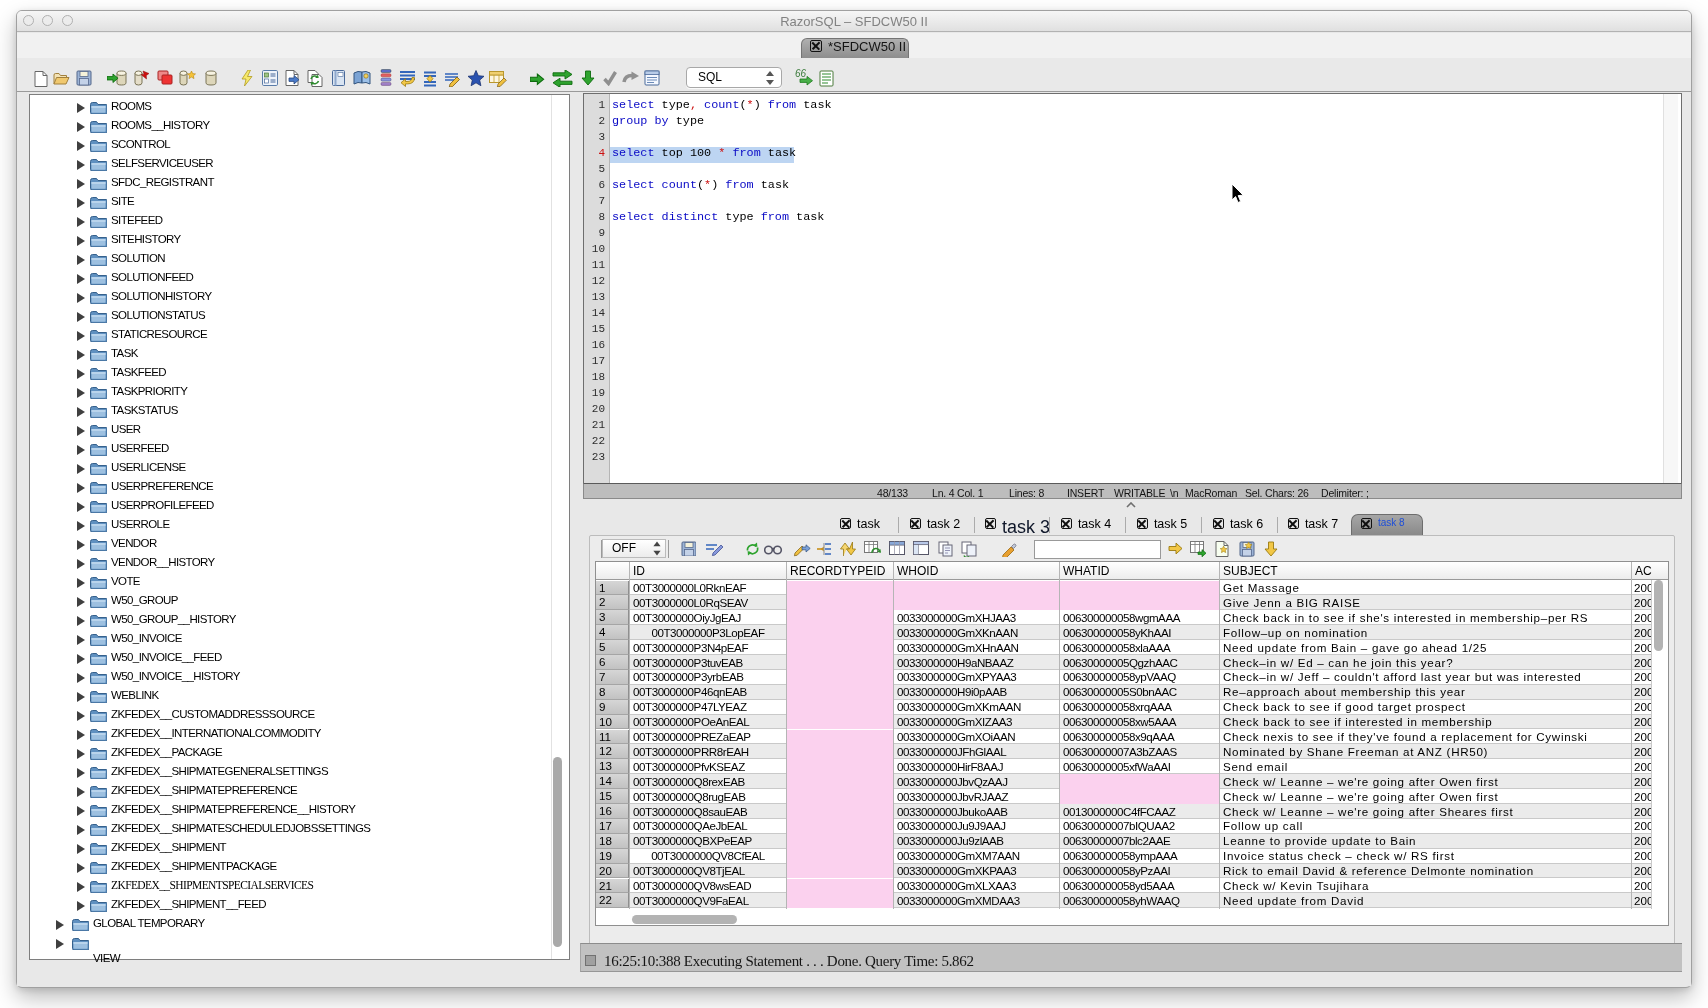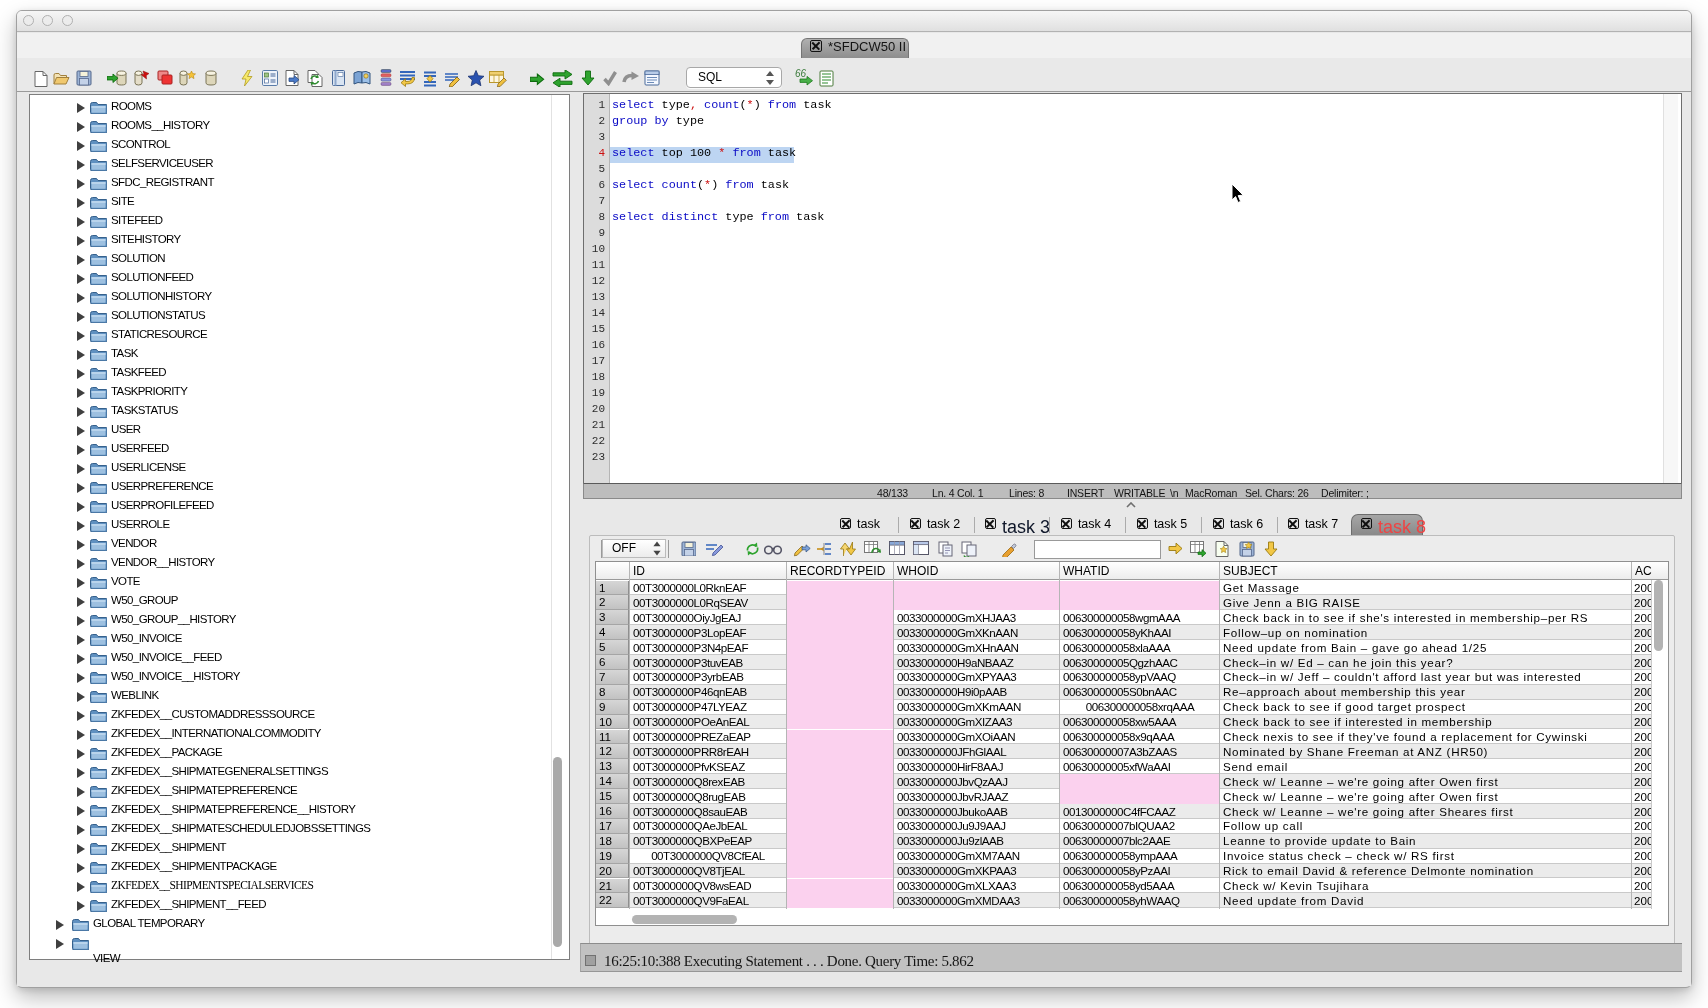--- a/index.html
+++ b/index.html
@@ -53,20 +53,21 @@
 .gcell{position:absolute;top:0;height:14.9px;font-size:11.6px;color:#000;white-space:nowrap;overflow:hidden;padding-top:0.5px;}
 .rnum{position:absolute;left:0;top:0;width:33px;height:14.9px;background:linear-gradient(#d6d6d6,#c2c2c2);
  border-right:1px solid #8f8f8f;border-bottom:1px solid #a5a5a5;font-size:11.6px;color:#000;padding-left:3px;}
 .pink{background:#fbd1ee;}
 #msgbar{position:absolute;left:580px;top:942.5px;width:1102px;height:29px;background:#c1c1c1;
  border-top:1px solid #8c8c8c;border-bottom:1px solid #979797;border-left:1px solid #a5a5a5;}
 #msgtext{position:absolute;left:24px;top:7px;font-family:Liberation Serif, serif;font-size:15px;color:#151515;letter-spacing:-0.3px;}
 </style></head><body>
 <div id="win">
  <div id="titlebar">
+  <div id="title">RazorSQL – SFDCW50 II</div>
   <div class="tl" style="left:5.5px;"></div>
   <div class="tl" style="left:25px;"></div>
   <div class="tl" style="left:44.5px;"></div>
  </div>
  <div id="tabstrip"></div>
  <div id="doctab"></div>
  <div id="toolbar"></div>
  <div id="content"></div>
 </div>
 
@@ -442,21 +443,21 @@
 <div class="abs" style="left:1001.9px;top:517px;font-size:18px;color:#0f172a;">task 3</div>
 <div class="xbox" style="left:1060.9px;top:518px;"></div>
 <div class="abs" style="left:1077.9px;top:517px;font-size:12.5px;color:#000;">task 4</div>
 <div class="xbox" style="left:1136.9px;top:518px;"></div>
 <div class="abs" style="left:1153.9px;top:517px;font-size:12.5px;color:#000;">task 5</div>
 <div class="xbox" style="left:1212.9px;top:518px;"></div>
 <div class="abs" style="left:1229.9px;top:517px;font-size:12.5px;color:#000;">task 6</div>
 <div class="xbox" style="left:1287.9px;top:518px;"></div>
 <div class="abs" style="left:1304.9px;top:517px;font-size:12.5px;color:#000;">task 7</div>
 <div class="xbox" style="left:1360.9px;top:518px;"></div>
-<div class="abs" style="left:1377.9px;top:517px;font-size:18px;color:#ef4444;">task 8</div>
+<div class="abs" style="left:1377.9px;top:517px;font-size:10px;color:#1d4ed8;">task 8</div>
 <div class="tdiv" style="position:absolute;left:898px;top:517px;height:16px;width:1px;background:#ababab;"></div>
 <div class="tdiv" style="position:absolute;left:973.5px;top:517px;height:16px;width:1px;background:#ababab;"></div>
 <div class="tdiv" style="position:absolute;left:1049px;top:517px;height:16px;width:1px;background:#ababab;"></div>
 <div class="tdiv" style="position:absolute;left:1125px;top:517px;height:16px;width:1px;background:#ababab;"></div>
 <div class="tdiv" style="position:absolute;left:1201px;top:517px;height:16px;width:1px;background:#ababab;"></div>
 <div class="tdiv" style="position:absolute;left:1277px;top:517px;height:16px;width:1px;background:#ababab;"></div>
 <div id="results"></div>
 <div id="grid"></div>
 <div id="ghead" style="left:596px;top:562px;"></div>
 <div class="gv" style="left:629px;top:562px;height:18px;"></div>
@@ -490,21 +491,21 @@
 <div class="grow" style="left:597px;top:610.3px;background:#ffffff;border-bottom:1px solid #c9c9c9;width:1054px;"></div>
 <div class="rnum" style="left:596px;top:610.3px;">3</div>
 <div class="gcell" style="left:633px;top:610.3px;width:150px;letter-spacing:-0.45px;">00T3000000OiyJgEAJ</div>
 <div class="gcell pink" style="left:787px;top:610.3px;width:106px;"></div>
 <div class="gcell" style="left:897px;top:610.3px;width:160px;letter-spacing:-0.45px;">0033000000GmXHJAA3</div>
 <div class="gcell" style="left:1063px;top:610.3px;width:154px;letter-spacing:-0.45px;">006300000058wgmAAA</div>
 <div class="gcell" style="left:1223px;top:610.3px;width:406px;letter-spacing:0.7px;">Check back in to see if she's interested in membership–per RS</div>
 <div class="gcell" style="left:1634px;top:610.3px;width:17px;">2009</div>
 <div class="grow" style="left:597px;top:625.2px;background:#ebebeb;border-bottom:1px solid #c9c9c9;width:1054px;"></div>
 <div class="rnum" style="left:596px;top:625.2px;">4</div>
-<div class="gcell" style="left:633px;top:625.2px;width:150px;letter-spacing:-0.45px;">00T3000000P3LopEAF</div>
+<div class="gcell" style="left:633px;top:625.2px;width:150px;letter-spacing:-0.45px;text-align:center;">00T3000000P3LopEAF</div>
 <div class="gcell pink" style="left:787px;top:625.2px;width:106px;"></div>
 <div class="gcell" style="left:897px;top:625.2px;width:160px;letter-spacing:-0.45px;">0033000000GmXKnAAN</div>
 <div class="gcell" style="left:1063px;top:625.2px;width:154px;letter-spacing:-0.45px;">006300000058yKhAAI</div>
 <div class="gcell" style="left:1223px;top:625.2px;width:406px;letter-spacing:0.7px;">Follow–up on nomination</div>
 <div class="gcell" style="left:1634px;top:625.2px;width:17px;">2009</div>
 <div class="grow" style="left:597px;top:640.1px;background:#ffffff;border-bottom:1px solid #c9c9c9;width:1054px;"></div>
 <div class="rnum" style="left:596px;top:640.1px;">5</div>
 <div class="gcell" style="left:633px;top:640.1px;width:150px;letter-spacing:-0.45px;">00T3000000P3N4pEAF</div>
 <div class="gcell pink" style="left:787px;top:640.1px;width:106px;"></div>
 <div class="gcell" style="left:897px;top:640.1px;width:160px;letter-spacing:-0.45px;">0033000000GmXHnAAN</div>
@@ -533,21 +534,21 @@
 <div class="gcell pink" style="left:787px;top:684.8px;width:106px;"></div>
 <div class="gcell" style="left:897px;top:684.8px;width:160px;letter-spacing:-0.45px;">0033000000H9i0pAAB</div>
 <div class="gcell" style="left:1063px;top:684.8px;width:154px;letter-spacing:-0.45px;">00630000005S0bnAAC</div>
 <div class="gcell" style="left:1223px;top:684.8px;width:406px;letter-spacing:0.7px;">Re–approach about membership this year</div>
 <div class="gcell" style="left:1634px;top:684.8px;width:17px;">2009</div>
 <div class="grow" style="left:597px;top:699.7px;background:#ffffff;border-bottom:1px solid #c9c9c9;width:1054px;"></div>
 <div class="rnum" style="left:596px;top:699.7px;">9</div>
 <div class="gcell" style="left:633px;top:699.7px;width:150px;letter-spacing:-0.45px;">00T3000000P47LYEAZ</div>
 <div class="gcell pink" style="left:787px;top:699.7px;width:106px;"></div>
 <div class="gcell" style="left:897px;top:699.7px;width:160px;letter-spacing:-0.45px;">0033000000GmXKmAAN</div>
-<div class="gcell" style="left:1063px;top:699.7px;width:154px;letter-spacing:-0.45px;text-align:center;">006300000058xrqAAA</div>
+<div class="gcell" style="left:1063px;top:699.7px;width:154px;letter-spacing:-0.45px;">006300000058xrqAAA</div>
 <div class="gcell" style="left:1223px;top:699.7px;width:406px;letter-spacing:0.7px;">Check back to see if good target prospect</div>
 <div class="gcell" style="left:1634px;top:699.7px;width:17px;">2009</div>
 <div class="grow" style="left:597px;top:714.6px;background:#ebebeb;border-bottom:1px solid #c9c9c9;width:1054px;"></div>
 <div class="rnum" style="left:596px;top:714.6px;">10</div>
 <div class="gcell" style="left:633px;top:714.6px;width:150px;letter-spacing:-0.45px;">00T3000000POeAnEAL</div>
 <div class="gcell pink" style="left:787px;top:714.6px;width:106px;"></div>
 <div class="gcell" style="left:897px;top:714.6px;width:160px;letter-spacing:-0.45px;">0033000000GmXIZAA3</div>
 <div class="gcell" style="left:1063px;top:714.6px;width:154px;letter-spacing:-0.45px;">006300000058xw5AAA</div>
 <div class="gcell" style="left:1223px;top:714.6px;width:406px;letter-spacing:0.7px;">Check back to see if interested in membership</div>
 <div class="gcell" style="left:1634px;top:714.6px;width:17px;">2009</div>

